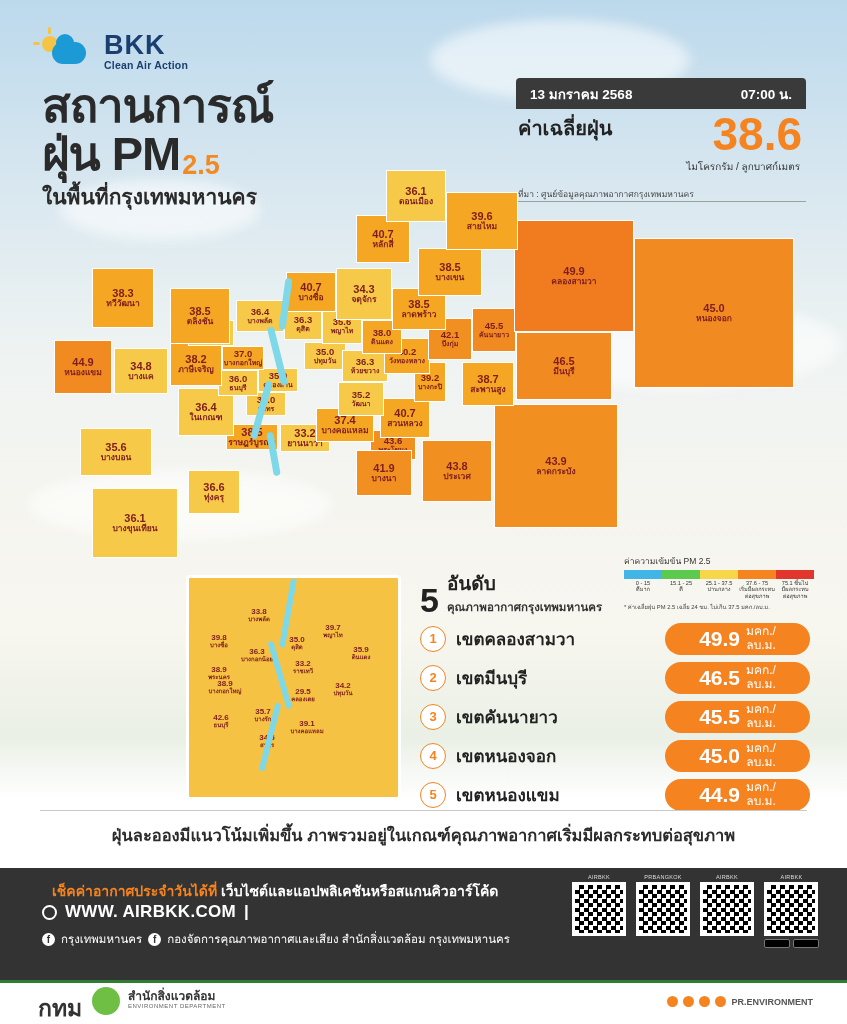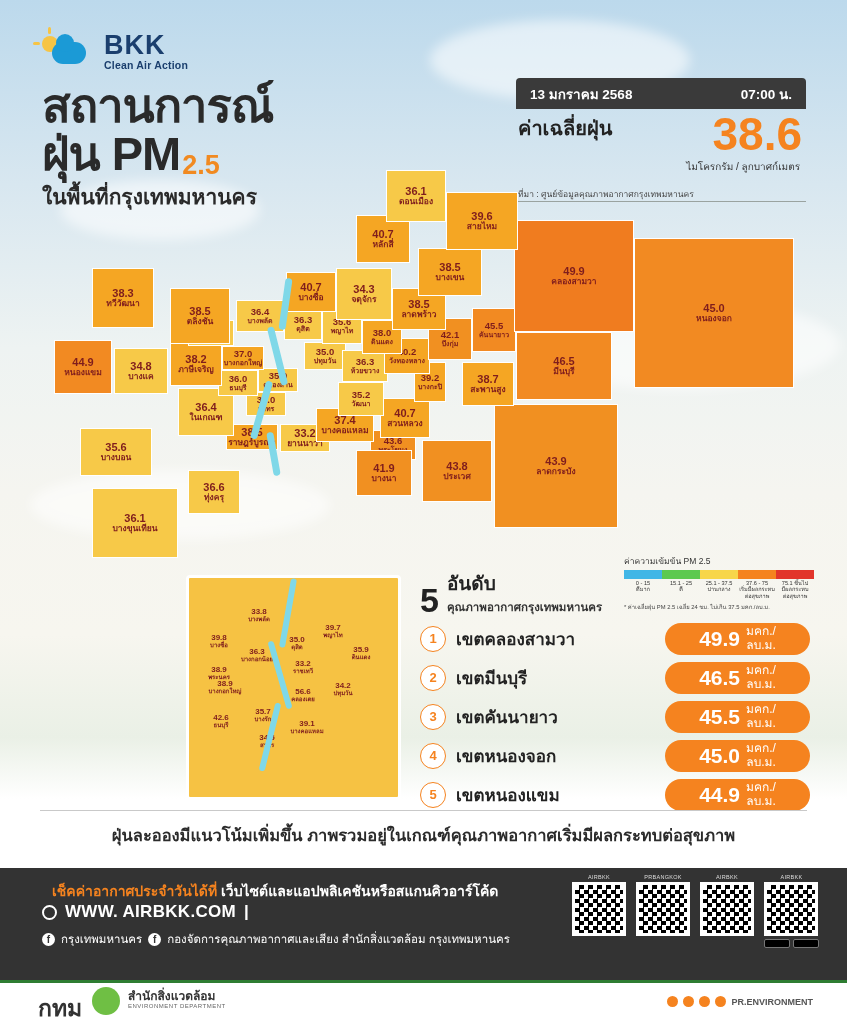--- a/index.html
+++ b/index.html
@@ -409,21 +409,21 @@
       </div>
       <div class="dz xs" style="left: 14px; top: 94px; width: 44px; height: 30px; background: transparent; border: none;">
         <div class="v">38.9</div>
         <div class="n">บางกอกใหญ่</div>
       </div>
       <div class="dz xs" style="left: 132px; top: 96px; width: 44px; height: 30px; background: transparent; border: none;">
         <div class="v">34.2</div>
         <div class="n">ปทุมวัน</div>
       </div>
       <div class="dz xs" style="left: 92px; top: 102px; width: 44px; height: 30px; background: transparent; border: none;">
-        <div class="v">56.6</div>
+        <div class="v">29.5</div>
         <div class="n">คลองเตย</div>
       </div>
       <div class="dz xs" style="left: 52px; top: 122px; width: 44px; height: 30px; background: transparent; border: none;">
         <div class="v">35.7</div>
         <div class="n">บางรัก</div>
       </div>
       <div class="dz xs" style="left: 10px; top: 128px; width: 44px; height: 30px; background: transparent; border: none;">
         <div class="v">42.6</div>
         <div class="n">ธนบุรี</div>
       </div>

